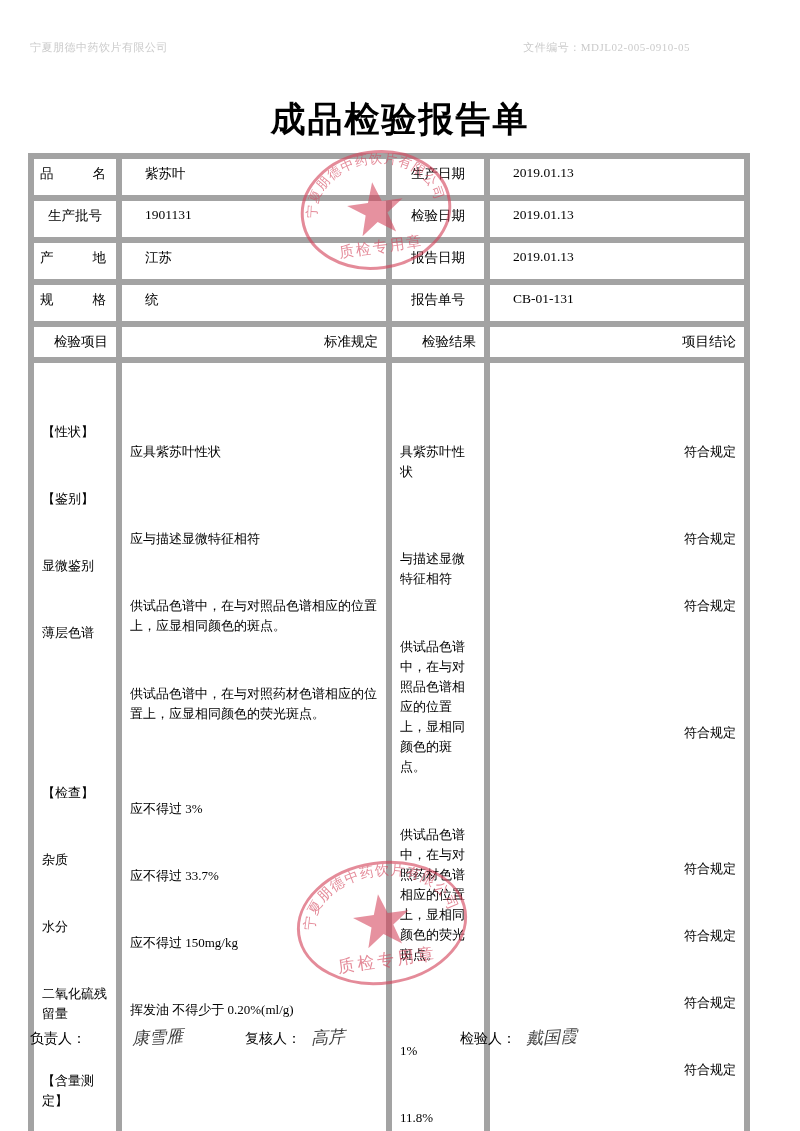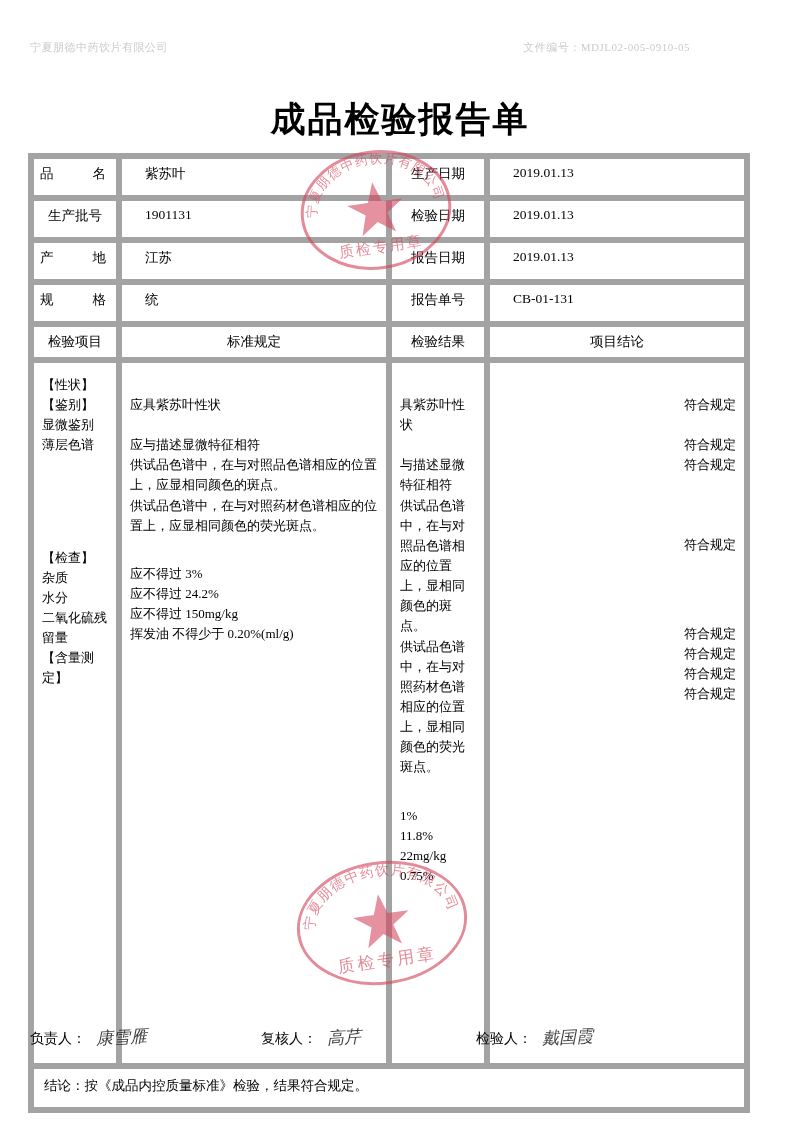--- a/index.html
+++ b/index.html
@@ -82,39 +82,39 @@
   .info-row td { height: 24px; }
 
   
   col.c1 { width: 88px; }
   col.c2 { width: 270px; }
   col.c3 { width: 98px; }
   col.c4 { width: 260px; }
 
   
   .colhead td {
-    text-align: center;
+    text-align: right;
     padding: 6px 8px !important;
     font-size: 13.5px;
   }
 
   
   .bodyrow td {
     padding: 0 !important;
     height: 700px;
   }
 
   .cell-inner {
     padding: 12px 8px 8px 8px;
     line-height: 1.55;
     font-size: 13px;
   }
   .cell-inner.center { text-align: right; }
 
-  .blk { margin-bottom: 0; }
+  .blk { margin-bottom: 0; margin-top: 47px; }
   .spacer-12 { height: 12px; }
   .spacer-8 { height: 8px; }
   .spacer-20 { height: 20px; }
 
   
   .concl td {
     padding: 8px 10px !important;
     font-size: 14px;
     height: 22px;
   }
@@ -122,22 +122,22 @@
   
   .sign-row {
     position: absolute;
     left: 30px;
     width: 716px;
     top: 1008px;
     display: flex;
     font-size: 14px;
   }
   .sign-item { display: flex; align-items: baseline; }
-  .sign-item.a { width: 215px; }
-  .sign-item.b { width: 215px; margin-left: 16px; }
+  .sign-item.a { width: 215px; gap: 36px; }
+  .sign-item.b { width: 215px; }
   .sign-item.c { width: 230px; }
   .sign-label { white-space: nowrap; }
   .sign-name {
     margin-left: 10px;
     font-family: "Liberation Serif", serif;
     font-style: italic;
     font-size: 17px;
     color: #1a1a1a;
     transform: rotate(-3deg);
     opacity: 0.85;
@@ -242,21 +242,21 @@
           <div class="cell-inner">
             <div class="spacer-20"></div>
             <div class="blk">应具紫苏叶性状</div>
             <div class="spacer-20"></div>
             <div class="blk">应与描述显微特征相符</div>
             <div class="blk">供试品色谱中，在与对照品色谱相应的位置上，应显相同颜色的斑点。</div>
             <div class="blk">供试品色谱中，在与对照药材色谱相应的位置上，应显相同颜色的荧光斑点。</div>
             <div class="spacer-20"></div>
             <div class="spacer-8"></div>
             <div class="blk">应不得过 3%</div>
-            <div class="blk">应不得过 24.2%</div>
+            <div class="blk">应不得过 33.7%</div>
             <div class="blk">应不得过 150mg/kg</div>
             <div class="blk">挥发油 不得少于 0.20%(ml/g)</div>
           </div>
         </td>
 
         <td>
           <div class="cell-inner">
             <div class="spacer-20"></div>
             <div class="blk">具紫苏叶性状</div>
             <div class="spacer-20"></div>

